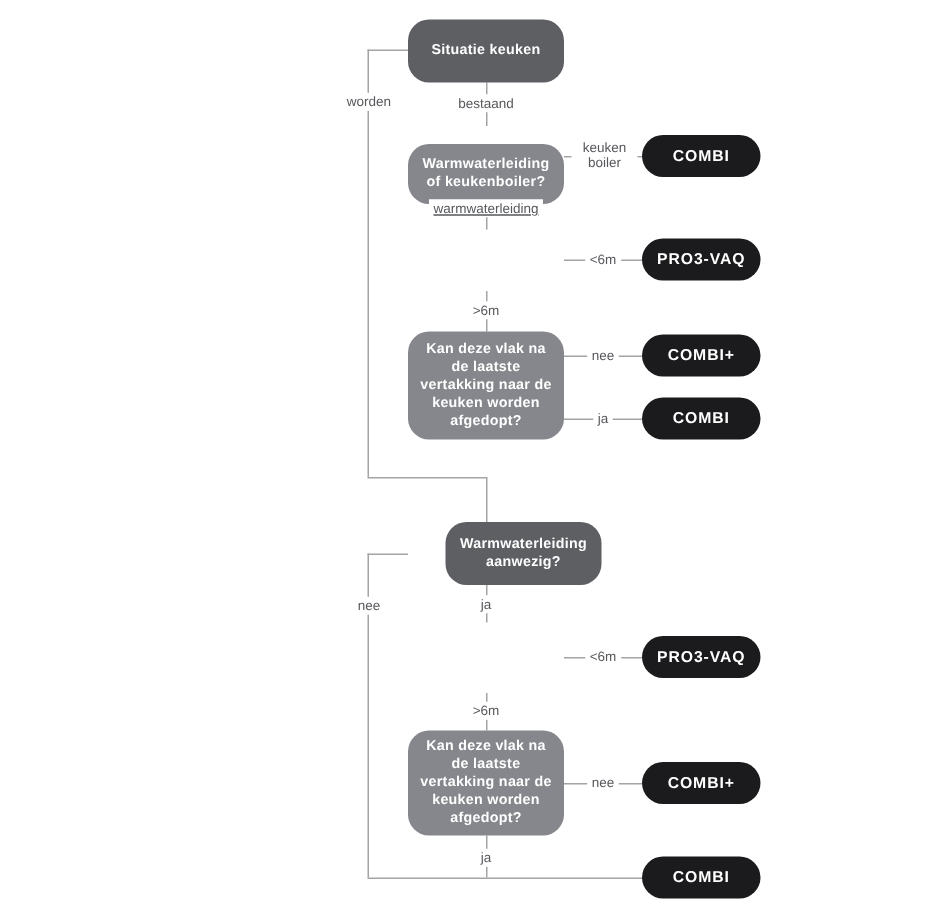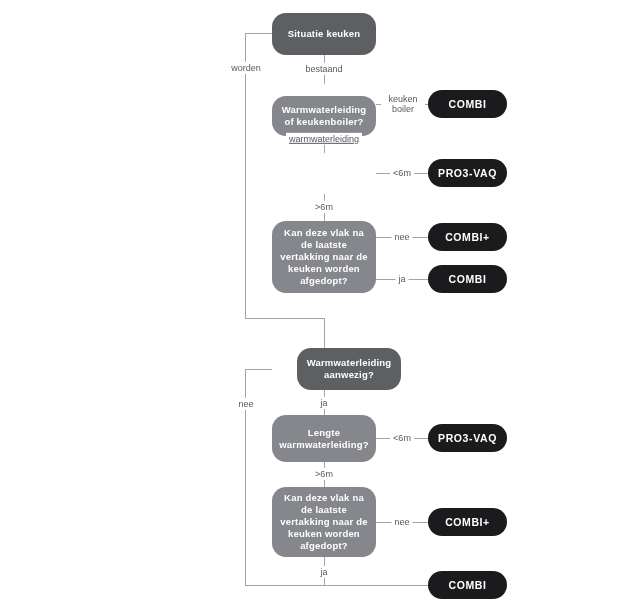--- a/index.html
+++ b/index.html
@@ -79,21 +79,20 @@
   <div class="line vline" style="left:324px;top:390px;height:25px;"></div>
   <div class="line vline" style="left:324px;top:462px;height:25px;"></div>
   <div class="line hline" style="left:376px;top:438px;width:52px;"></div>
   <div class="line hline" style="left:376px;top:522px;width:52px;"></div>
   <div class="line vline" style="left:324px;top:557px;height:28px;"></div>
 
   <div class="node dark" style="left:272px;top:13px;height:42px;">Situatie keuken</div>
   <div class="node medium" style="left:272px;top:96px;height:40px;">Warmwaterleiding of keukenboiler?</div>
   <div class="node medium" style="left:272px;top:221px;height:72px;">Kan deze vlak na de laatste vertakking naar de keuken worden afgedopt?</div>
   <div class="node dark" style="left:268px;top:348px;height:42px;margin-left:29px;">Warmwaterleiding aanwezig?</div>
-  <div class="node medium" style="left:272px;top:415px;height:47px;">Lengte warmwaterleiding?</div>
   <div class="node medium" style="left:272px;top:487px;height:70px;">Kan deze vlak na de laatste vertakking naar de keuken worden afgedopt?</div>
 
   <div class="pill" style="left:428px;top:90px;">COMBI</div>
   <div class="pill" style="left:428px;top:159px;">PRO3-VAQ</div>
   <div class="pill" style="left:428px;top:223px;">COMBI+</div>
   <div class="pill" style="left:428px;top:265px;">COMBI</div>
   <div class="pill" style="left:428px;top:424px;">PRO3-VAQ</div>
   <div class="pill" style="left:428px;top:508px;">COMBI+</div>
   <div class="pill" style="left:428px;top:571px;">COMBI</div>
 

